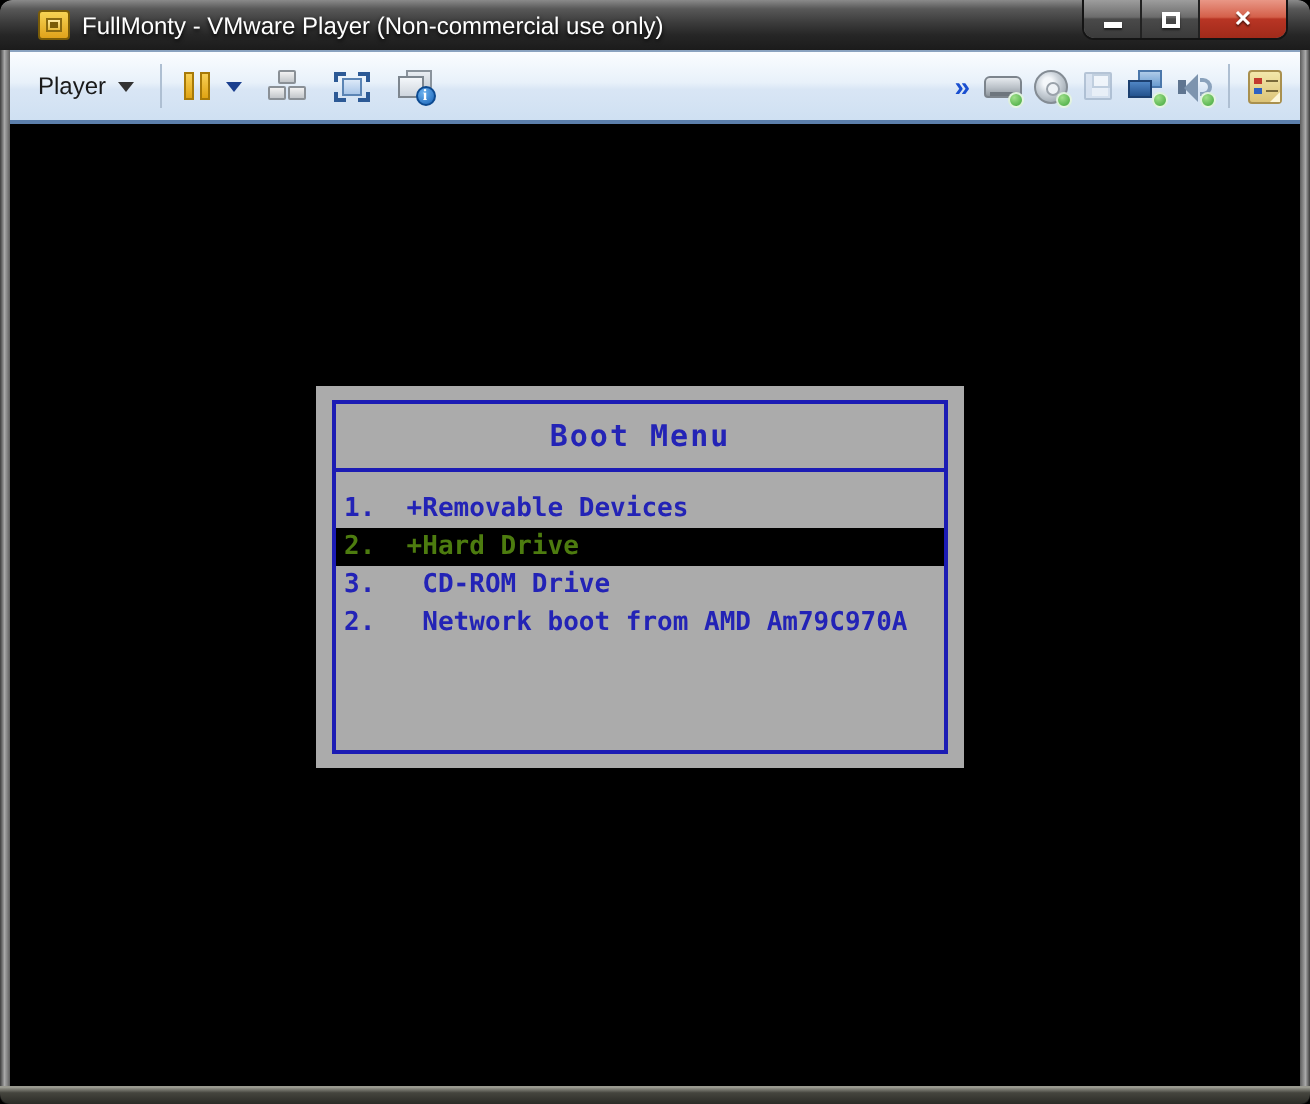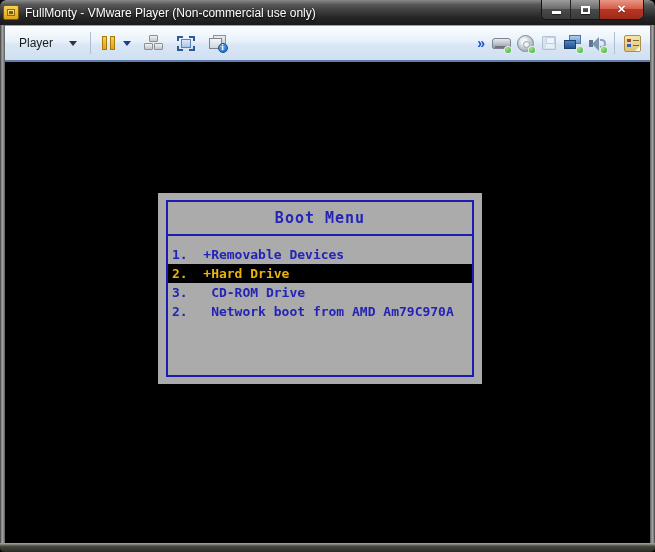--- a/index.html
+++ b/index.html
@@ -5,21 +5,21 @@
   * { margin: 0; padding: 0; box-sizing: border-box; }
   html, body { width: 655px; height: 552px; background: #000; overflow: hidden;
     font-family: "Liberation Sans", sans-serif; }
 
   .window { position: relative; width: 655px; height: 552px;
     background: #1c1c1a; border-radius: 6px 6px 4px 4px; overflow: hidden; }
 
   
   .titlebar { position: relative; height: 25px;
     background: linear-gradient(#8a8a8a 0%, #585858 18%, #3c3c3c 45%, #262626 70%, #1b1b1b 100%);
-    border-radius: 6px 6px 0 0; display: flex; align-items: center; padding-left: 3px; }
+    border-radius: 6px 6px 0 0; display: flex; align-items: center; padding-left: 19px; }
   .vmw-icon { width: 16px; height: 15px; margin-right: 6px; position: relative;
     background: linear-gradient(#f7d354, #dfa21a); border: 1px solid #7a5c08; border-radius: 2px; }
   .vmw-icon::before { content: ""; position: absolute; inset: 3px;
     border: 1px solid #8a6a10; background: linear-gradient(#fce9a0, #e8bc3a); }
   .vmw-icon::after { content: ""; position: absolute; left: 5px; top: 5px; width: 4px; height: 3px;
     background: #7a5c08; }
   .title-text { color: #fff; font-size: 12px; text-shadow: 0 1px 2px #000; white-space: nowrap; }
 
   .win-buttons { position: absolute; top: 0; right: 12px; display: flex; height: 19px;
     border-radius: 0 0 5px 5px; overflow: hidden; box-shadow: 0 0 0 1px #141414, inset 0 0 0 1px rgba(255,255,255,.35); }
@@ -33,21 +33,21 @@
   .glyph-max { width: 9px; height: 8px; border: 2px solid #fff; box-shadow: 0 1px 1px #0008; }
   .glyph-close { color: #fff; font-size: 11px; font-weight: bold; text-shadow: 0 1px 1px #0008; }
 
   
   .toolbar { position: relative; height: 37px; margin: 0 5px;
     background: linear-gradient(#fbfdff 0%, #e8f1fa 45%, #d9e6f5 55%, #cfe0f2 100%);
     border-top: 1px solid #8ba3c0; border-bottom: 2px solid #5c7fab;
     display: flex; align-items: center; padding: 0 6px; }
   .tb-btn { display: flex; align-items: center; justify-content: center; height: 26px;
     border-radius: 3px; cursor: pointer; }
-  .player-btn { padding: 0 8px; font-size: 12px; color: #1a1a1a; gap: 16px; }
+  .player-btn { padding: 0 8px; font-size: 12px; color: #1a1a1a; gap: 6px; }
   .tri-down { width: 0; height: 0; border-left: 4px solid transparent; border-right: 4px solid transparent;
     border-top: 5px solid #1a3f8f; }
   .tri-down.dark { border-top-color: #333; }
   .tb-sep { width: 1px; height: 22px; background: #aebfd2; margin: 0 5px; }
 
   .icon-box { position: relative; width: 24px; height: 24px; display: flex;
     align-items: center; justify-content: center; }
 
   
   .pause-bars { display: flex; gap: 3px; }
@@ -135,21 +135,21 @@
   .boot-dialog { position: absolute; left: 153px; top: 131px; width: 324px; height: 191px;
     background: #ababab; }
   .boot-inner { position: absolute; left: 8px; right: 8px; top: 7px; bottom: 7px;
     border: 2px solid #1c1cb4; font-family: "DejaVu Sans Mono", monospace; font-weight: bold;
     color: #2323b6; }
   .boot-title { height: 34px; border-bottom: 2px solid #1c1cb4; display: flex;
     align-items: center; justify-content: center; font-size: 15px; letter-spacing: 1px; }
   .boot-list { padding-top: 9px; }
   .boot-row { height: 19px; line-height: 19px; font-size: 13px; white-space: pre;
     padding-left: 4px; cursor: default; }
-  .boot-row.selected { background: #000; color: #eab308; }
+  .boot-row.selected { background: #000; color: #4d7c0f; }
   .boot-blank { height: 19px; }
 </style>
 </head>
 <body>
 
 <div class="window">
 
   <div class="titlebar">
     <div class="vmw-icon"></div>
     <div class="title-text">FullMonty - VMware Player (Non-commercial use only)</div>

